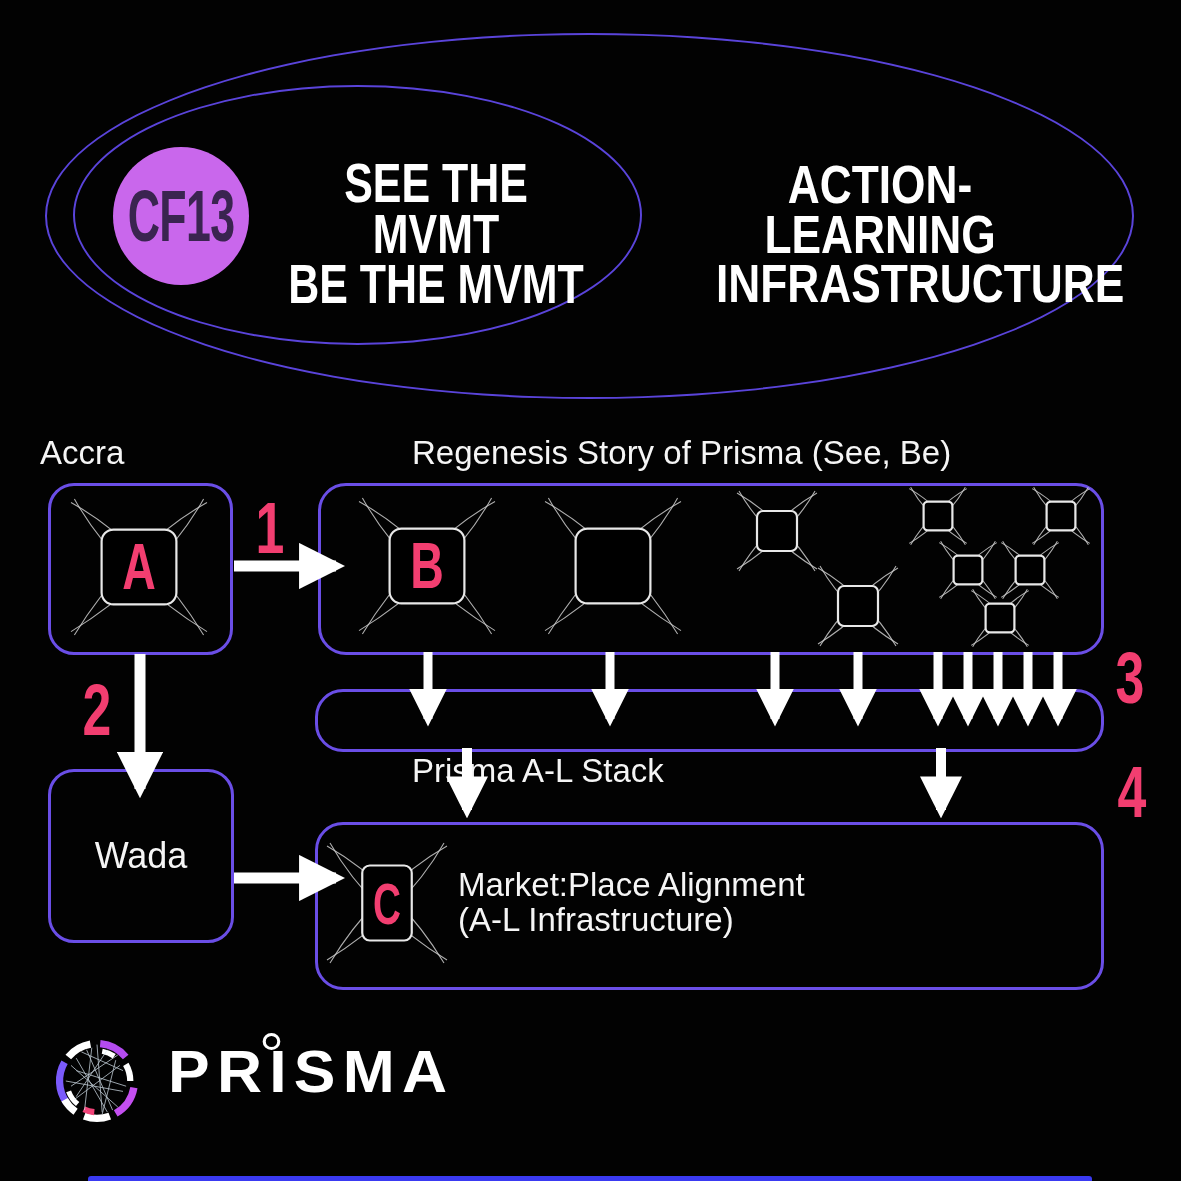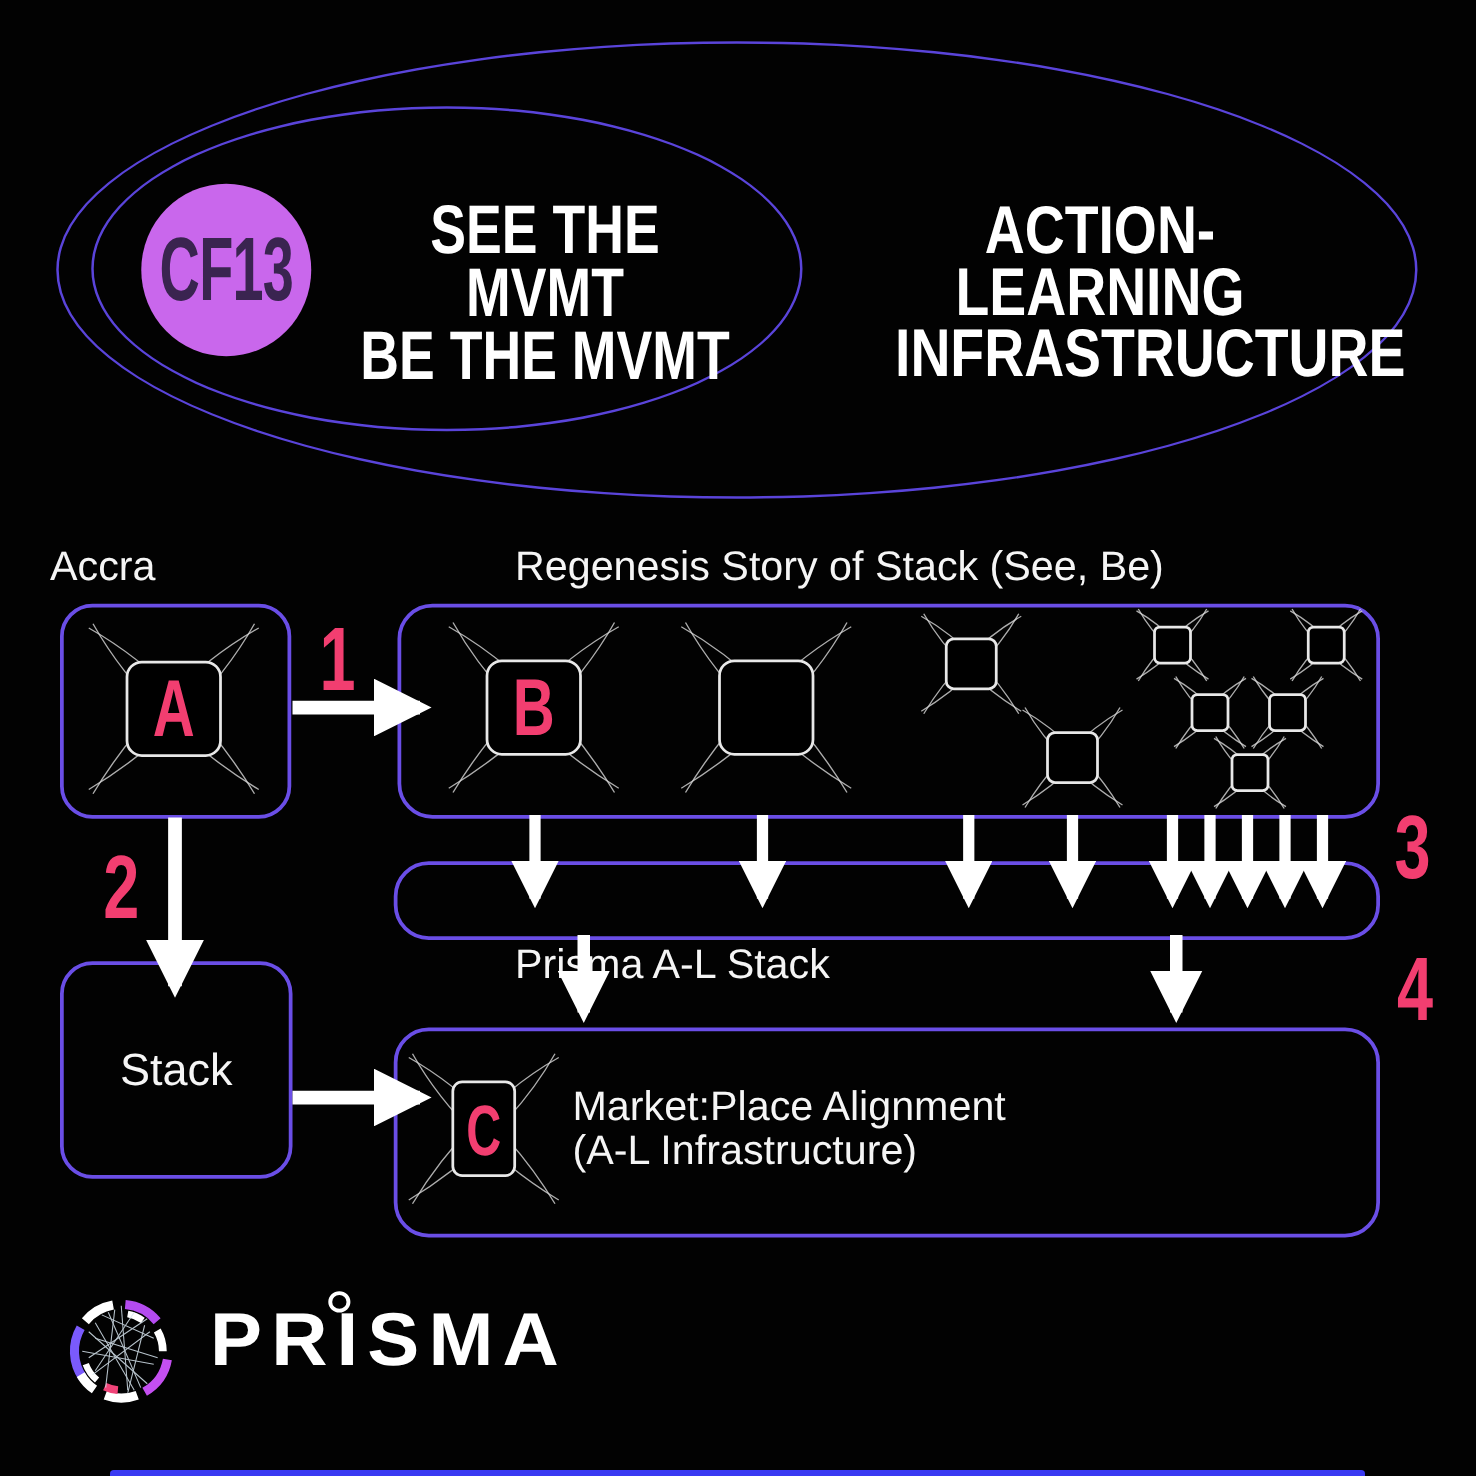--- a/index.html
+++ b/index.html
@@ -97,33 +97,33 @@
   <div class="abs headline tagline">
     <div>SEE THE MVMT</div>
     <div>BE THE MVMT</div>
   </div>
   <div class="abs headline main-title">
     <div>ACTION-LEARNING</div>
     <div>INFRASTRUCTURE</div>
   </div>
 
   <div class="dlabel accra-label">Accra</div>
-  <div class="dlabel regenesis-label">Regenesis Story of Stack (See, Be)</div>
+  <div class="dlabel regenesis-label">Regenesis Story of Prisma (See, Be)</div>
   <div class="dlabel market-label">
     <div>Market:Place Alignment</div>
     <div>(A-L Infrastructure)</div>
   </div>
   <div class="dlabel stack-label">Prisma A-L Stack</div>
 
   <div class="dbox accra-box"></div>
   <div class="dbox regenesis-box"></div>
   <div class="dbox stack-box"></div>
   <div class="dbox market-box"></div>
   <div class="dbox wada-box">
-    <span class="wada-label">Stack</span>
+    <span class="wada-label">Wada</span>
   </div>
 
   <svg class="node" style="left:54px;top:482px;width:170px;height:170px" viewBox="0 0 100 100">
     <use href="#motif"></use>
     <rect class="nrect" x="28" y="28" width="44" height="44" rx="7"></rect>
     <text class="nletter" transform="translate(50 63) scale(0.72 1)" text-anchor="middle">A</text>
   </svg>
 
   <svg class="node" style="left:342px;top:481px;width:170px;height:170px" viewBox="0 0 100 100">
     <use href="#motif"></use>

